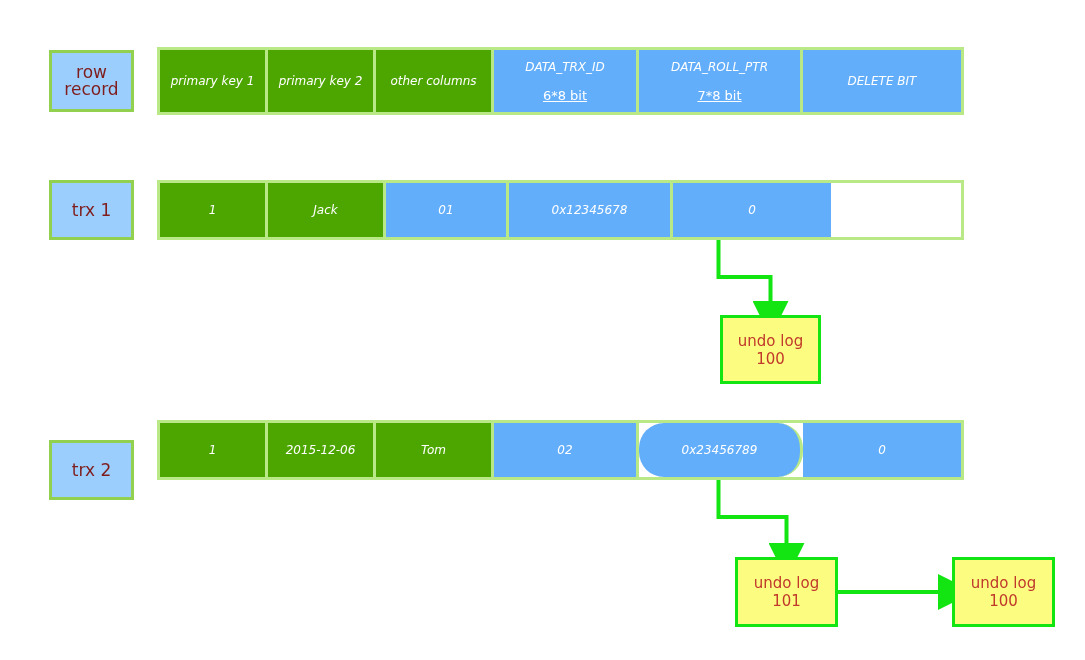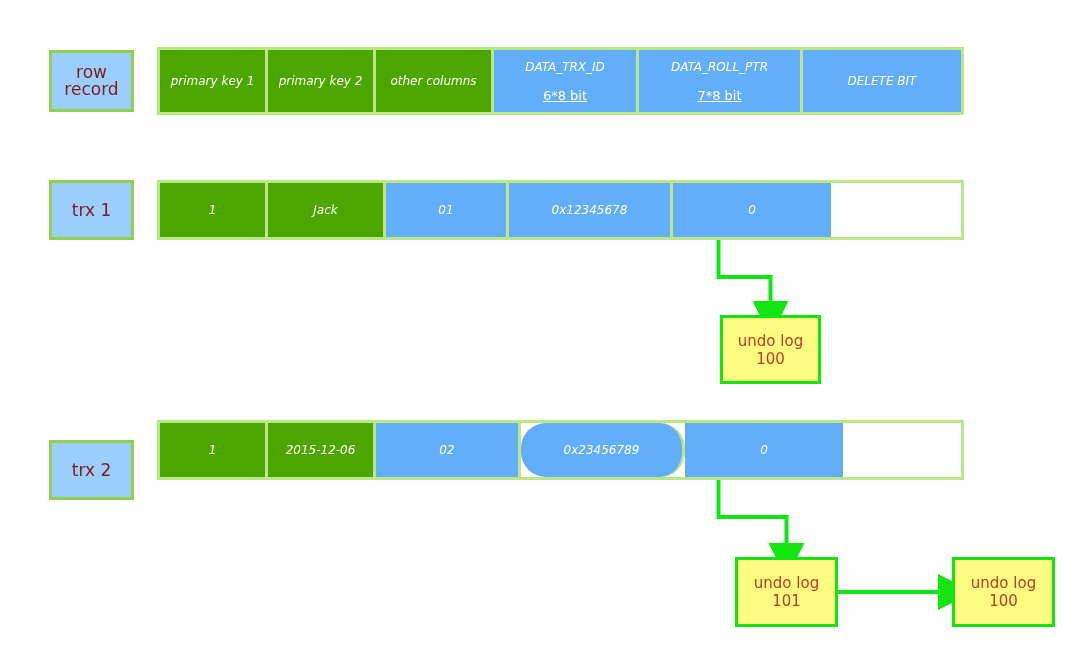--- a/index.html
+++ b/index.html
@@ -166,20 +166,23 @@
     <span>trx 2</span>
   </div>
 
   <div class="record-row" style="left:157px; top:420px; width:807px; height:60px;">
     <div class="cell green" style="width:108px;">
       <span class="main">1</span>
     </div>
     <div class="cell green" style="width:108px;">
       <span class="main">2015-12-06</span>
     </div>
+    <div class="cell green" style="width:118px;">
+      <span class="main">Tom</span>
+    </div>
     <div class="cell blue" style="width:145px;">
       <span class="main">02</span>
     </div>
     <div class="cell blue" style="width:164px;border-radius:25px;">
       <span class="main">0x23456789</span>
     </div>
     <div class="cell blue" style="width:158px;">
       <span class="main">0</span>
     </div>
   </div>

